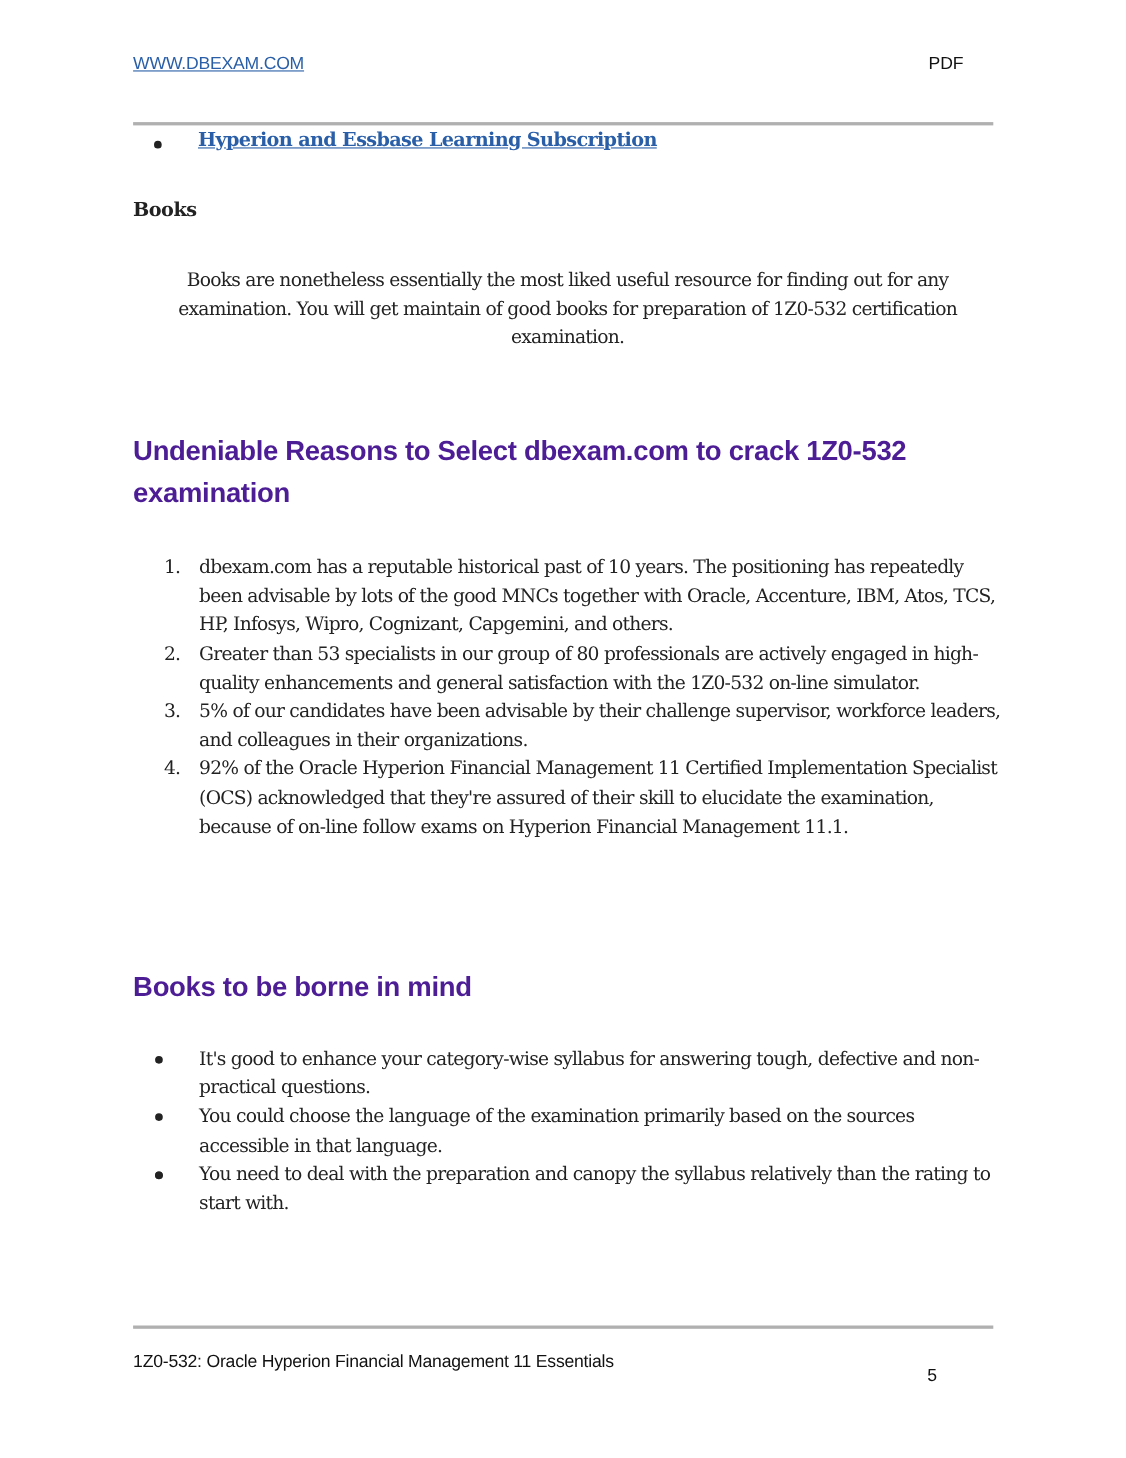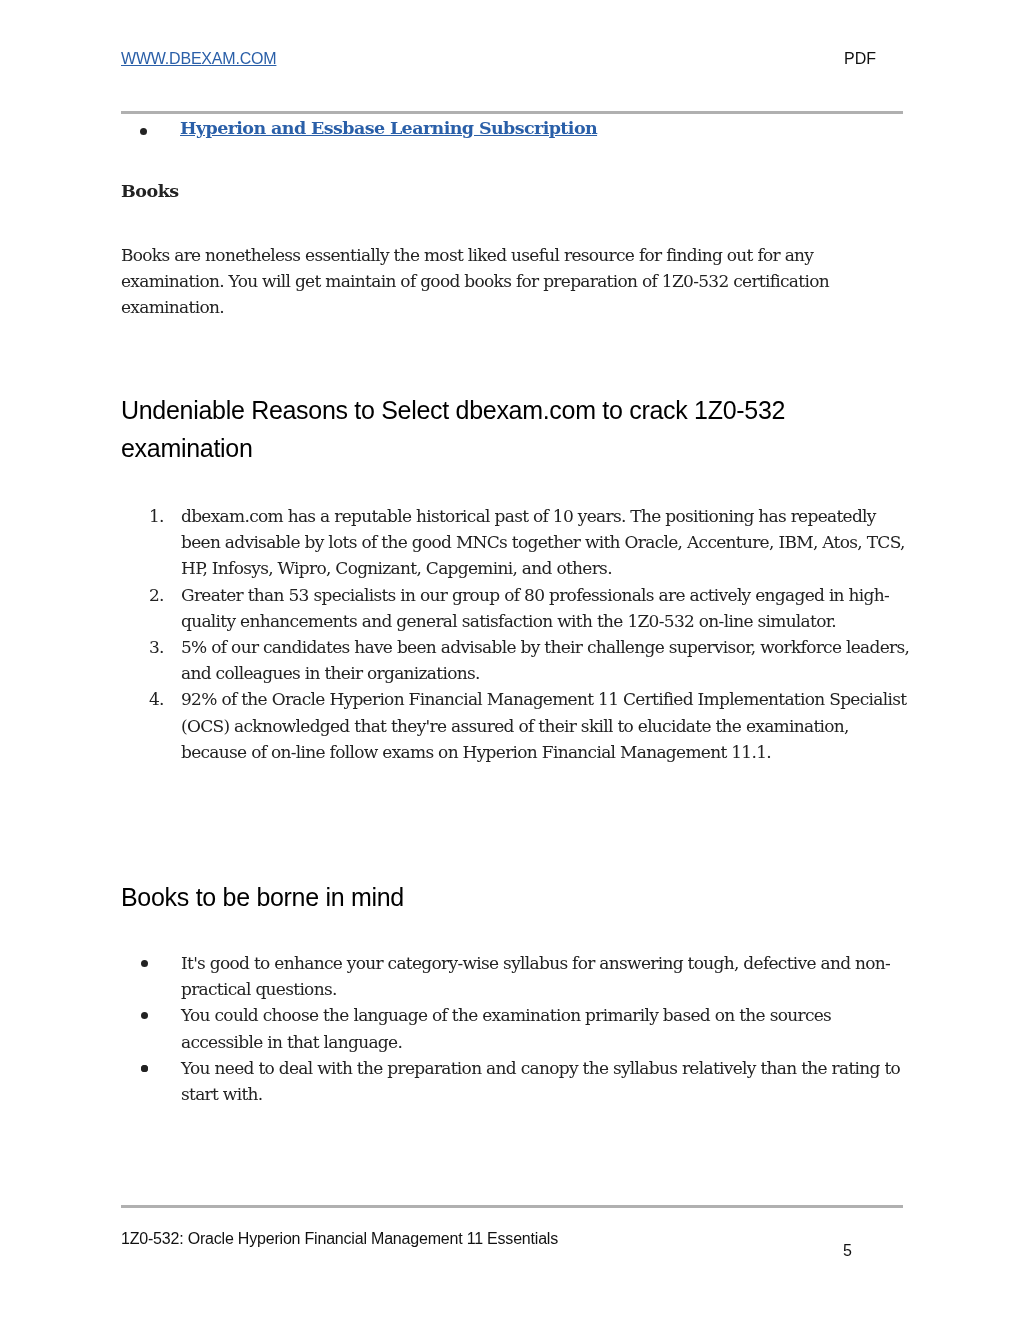--- a/index.html
+++ b/index.html
@@ -29,24 +29,25 @@
 
     .h-books {
       position: absolute; left: 121px; top: 181px;
       font-family: "DejaVu Serif", serif; font-weight: bold; font-size: 17.5px; color: #222;
       letter-spacing: -0.5px;
     }
     .para {
       position: absolute; left: 121px; top: 242px; width: 790px;
       font-family: "DejaVu Serif", serif; font-size: 17px; line-height: 26px; color: #222;
       letter-spacing: -0.7px;
+      text-align: center;
     }
     .h2 {
       position: absolute; left: 121px;
-      font-family: "Liberation Sans", sans-serif; font-weight: normal; font-size: 25px; color: #000000;
+      font-family: "Liberation Sans", sans-serif; font-weight: bold; font-size: 25px; color: #4c1d95;
       letter-spacing: -0.3px;
     }
     .h2.reasons { top: 391px; width: 800px; line-height: 38px; }
     .h2.things { top: 881px; line-height: 32px; }
 
     .list { position: absolute; left: 121px; width: 790px;
       font-family: "DejaVu Serif", serif; font-size: 17px; line-height: 26.2px; color: #222; letter-spacing: -0.7px; }
     .list.ol { top: 503px; }
     .list.ul { top: 950px; }
     .li { position: relative; padding-left: 60px; }

